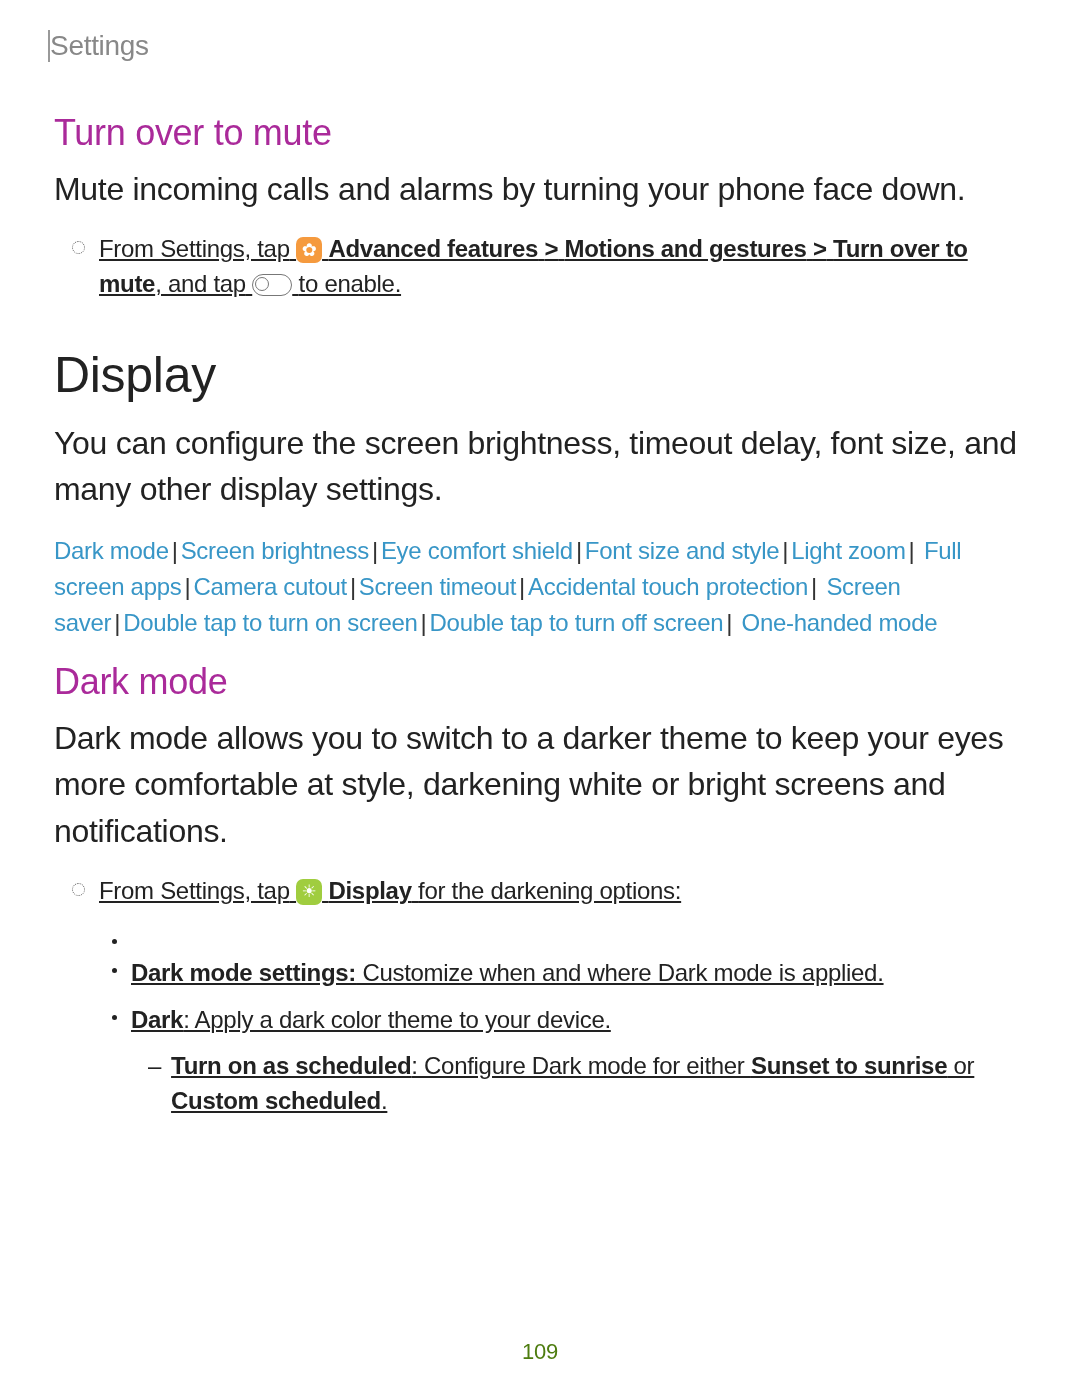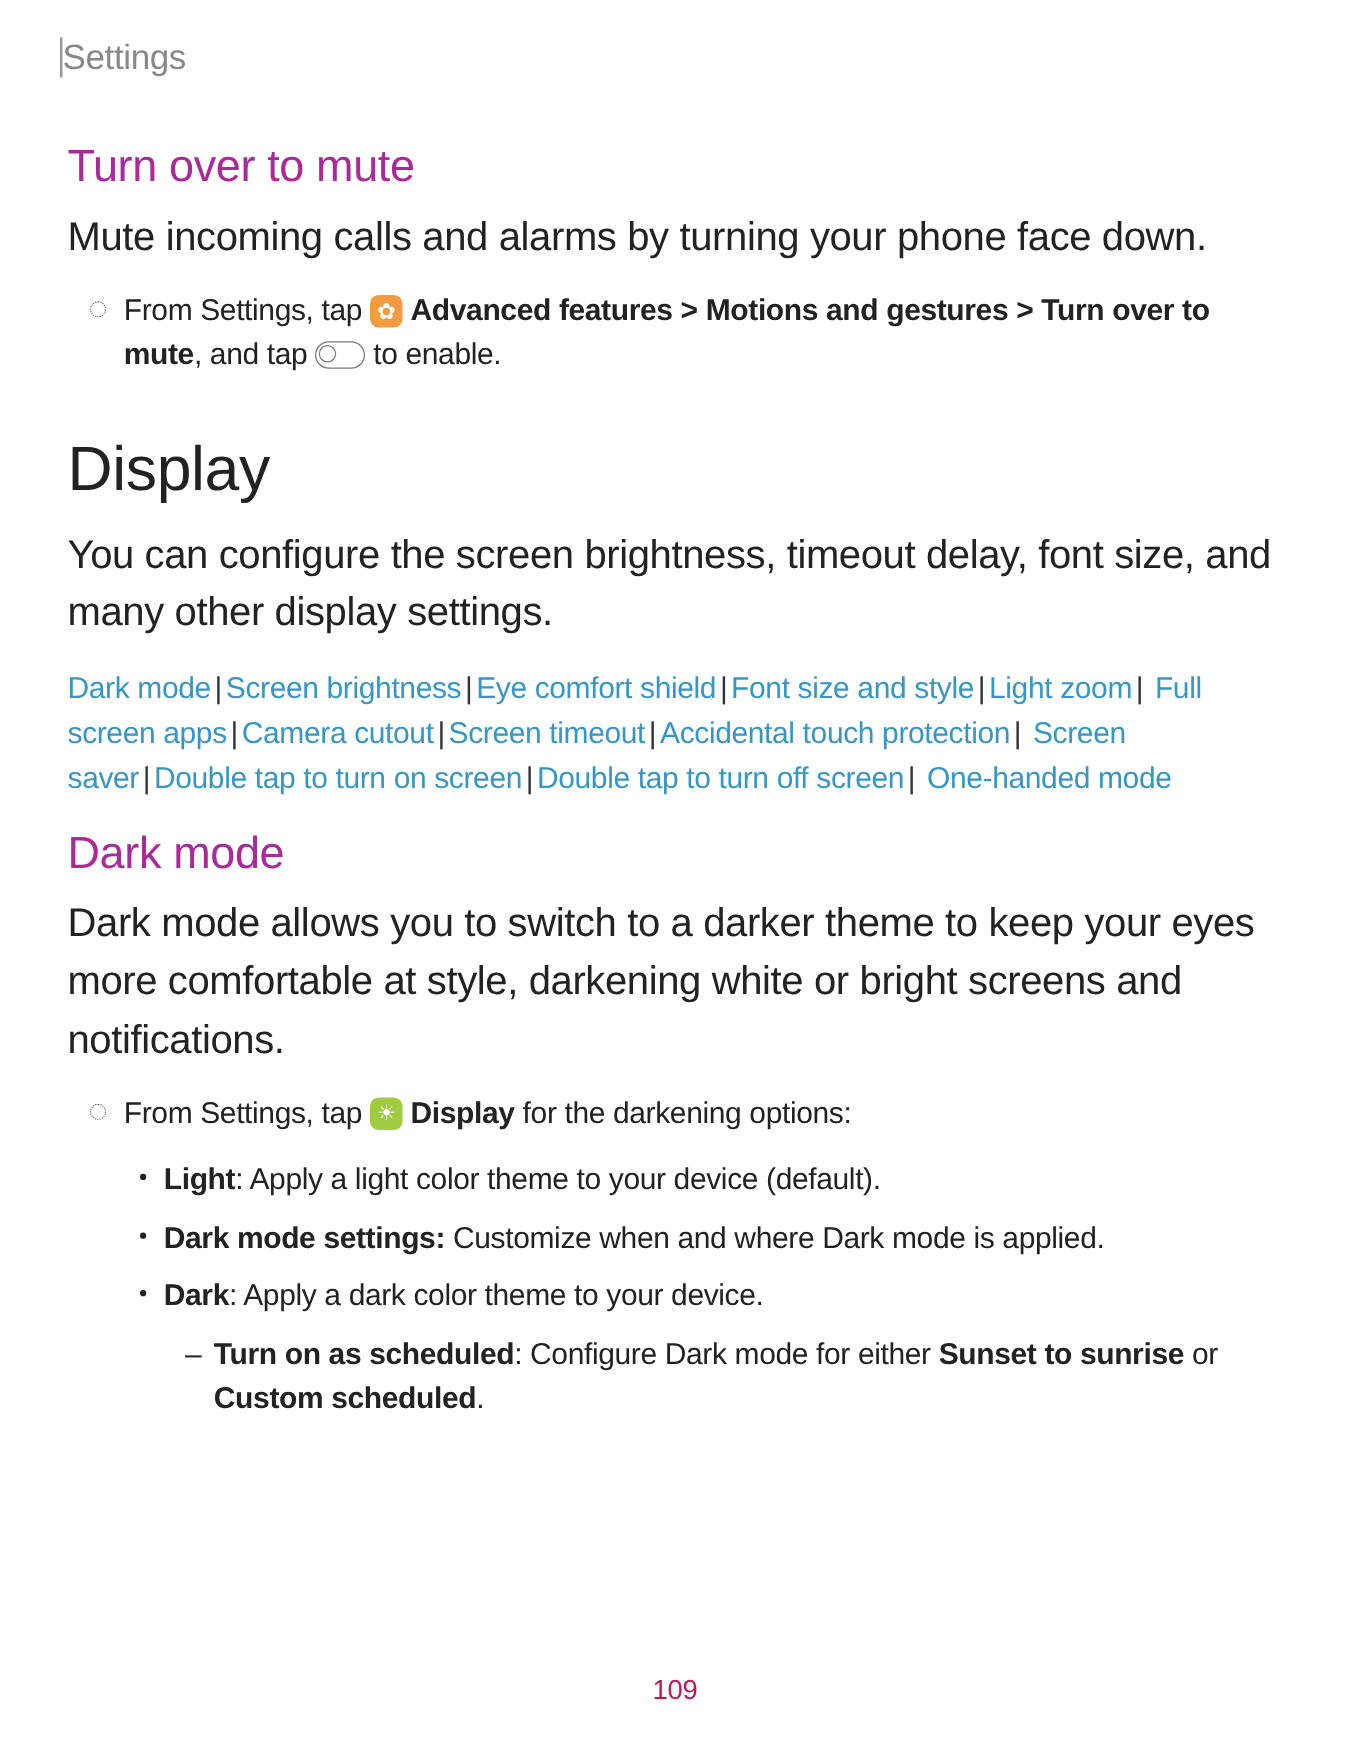--- a/index.html
+++ b/index.html
@@ -58,20 +58,21 @@
       height: 13px;
       border: 1.5px dotted #555;
       border-radius: 50%;
       margin-right: 14px;
       margin-top: 9px;
     }
     .bullet-text {
       color: #222;
       font-size: 24px;
       line-height: 1.45;
+      text-decoration: underline;
     }
     .icon-badge {
       display: inline-flex;
       align-items: center;
       justify-content: center;
       width: 26px;
       height: 26px;
       border-radius: 7px;
       vertical-align: middle;
       position: relative;
@@ -165,21 +166,21 @@
       line-height: 1.45;
       color: #222;
     }
     .page-number {
       position: absolute;
       bottom: 32px;
       left: 0;
       right: 0;
       text-align: center;
       font-size: 22px;
-      color: #be185d;
+      color: #4d7c0f;
     }
     .indent-first {
       margin-left: 6px;
     }
   </style>
 </head>
 <body>
 
 <div class="header-section">
   <span class="header-label">Settings</span>
@@ -226,23 +227,20 @@
       <span class="brightness-icon">☀</span>
     </span>
     <span class="bold">Display</span>
     <span>for the darkening options:</span>
   </span>
 </div>
 
 <div class="sub-list">
   <div class="sub-list-item">
     <span class="dot-bullet"></span>
-    <span class="bullet-text">
-      <span class="bold">Light</span><span>: Apply a light color theme to your device (default).</span>
-    </span>
   </div>
   <div class="sub-list-item">
     <span class="dot-bullet"></span>
     <span class="bullet-text">
       <span class="bold">Dark mode settings:</span><span> Customize when and where Dark mode is applied.</span>
     </span>
   </div>
   <div class="sub-list-item">
     <span class="dot-bullet"></span>
     <span class="bullet-text">

